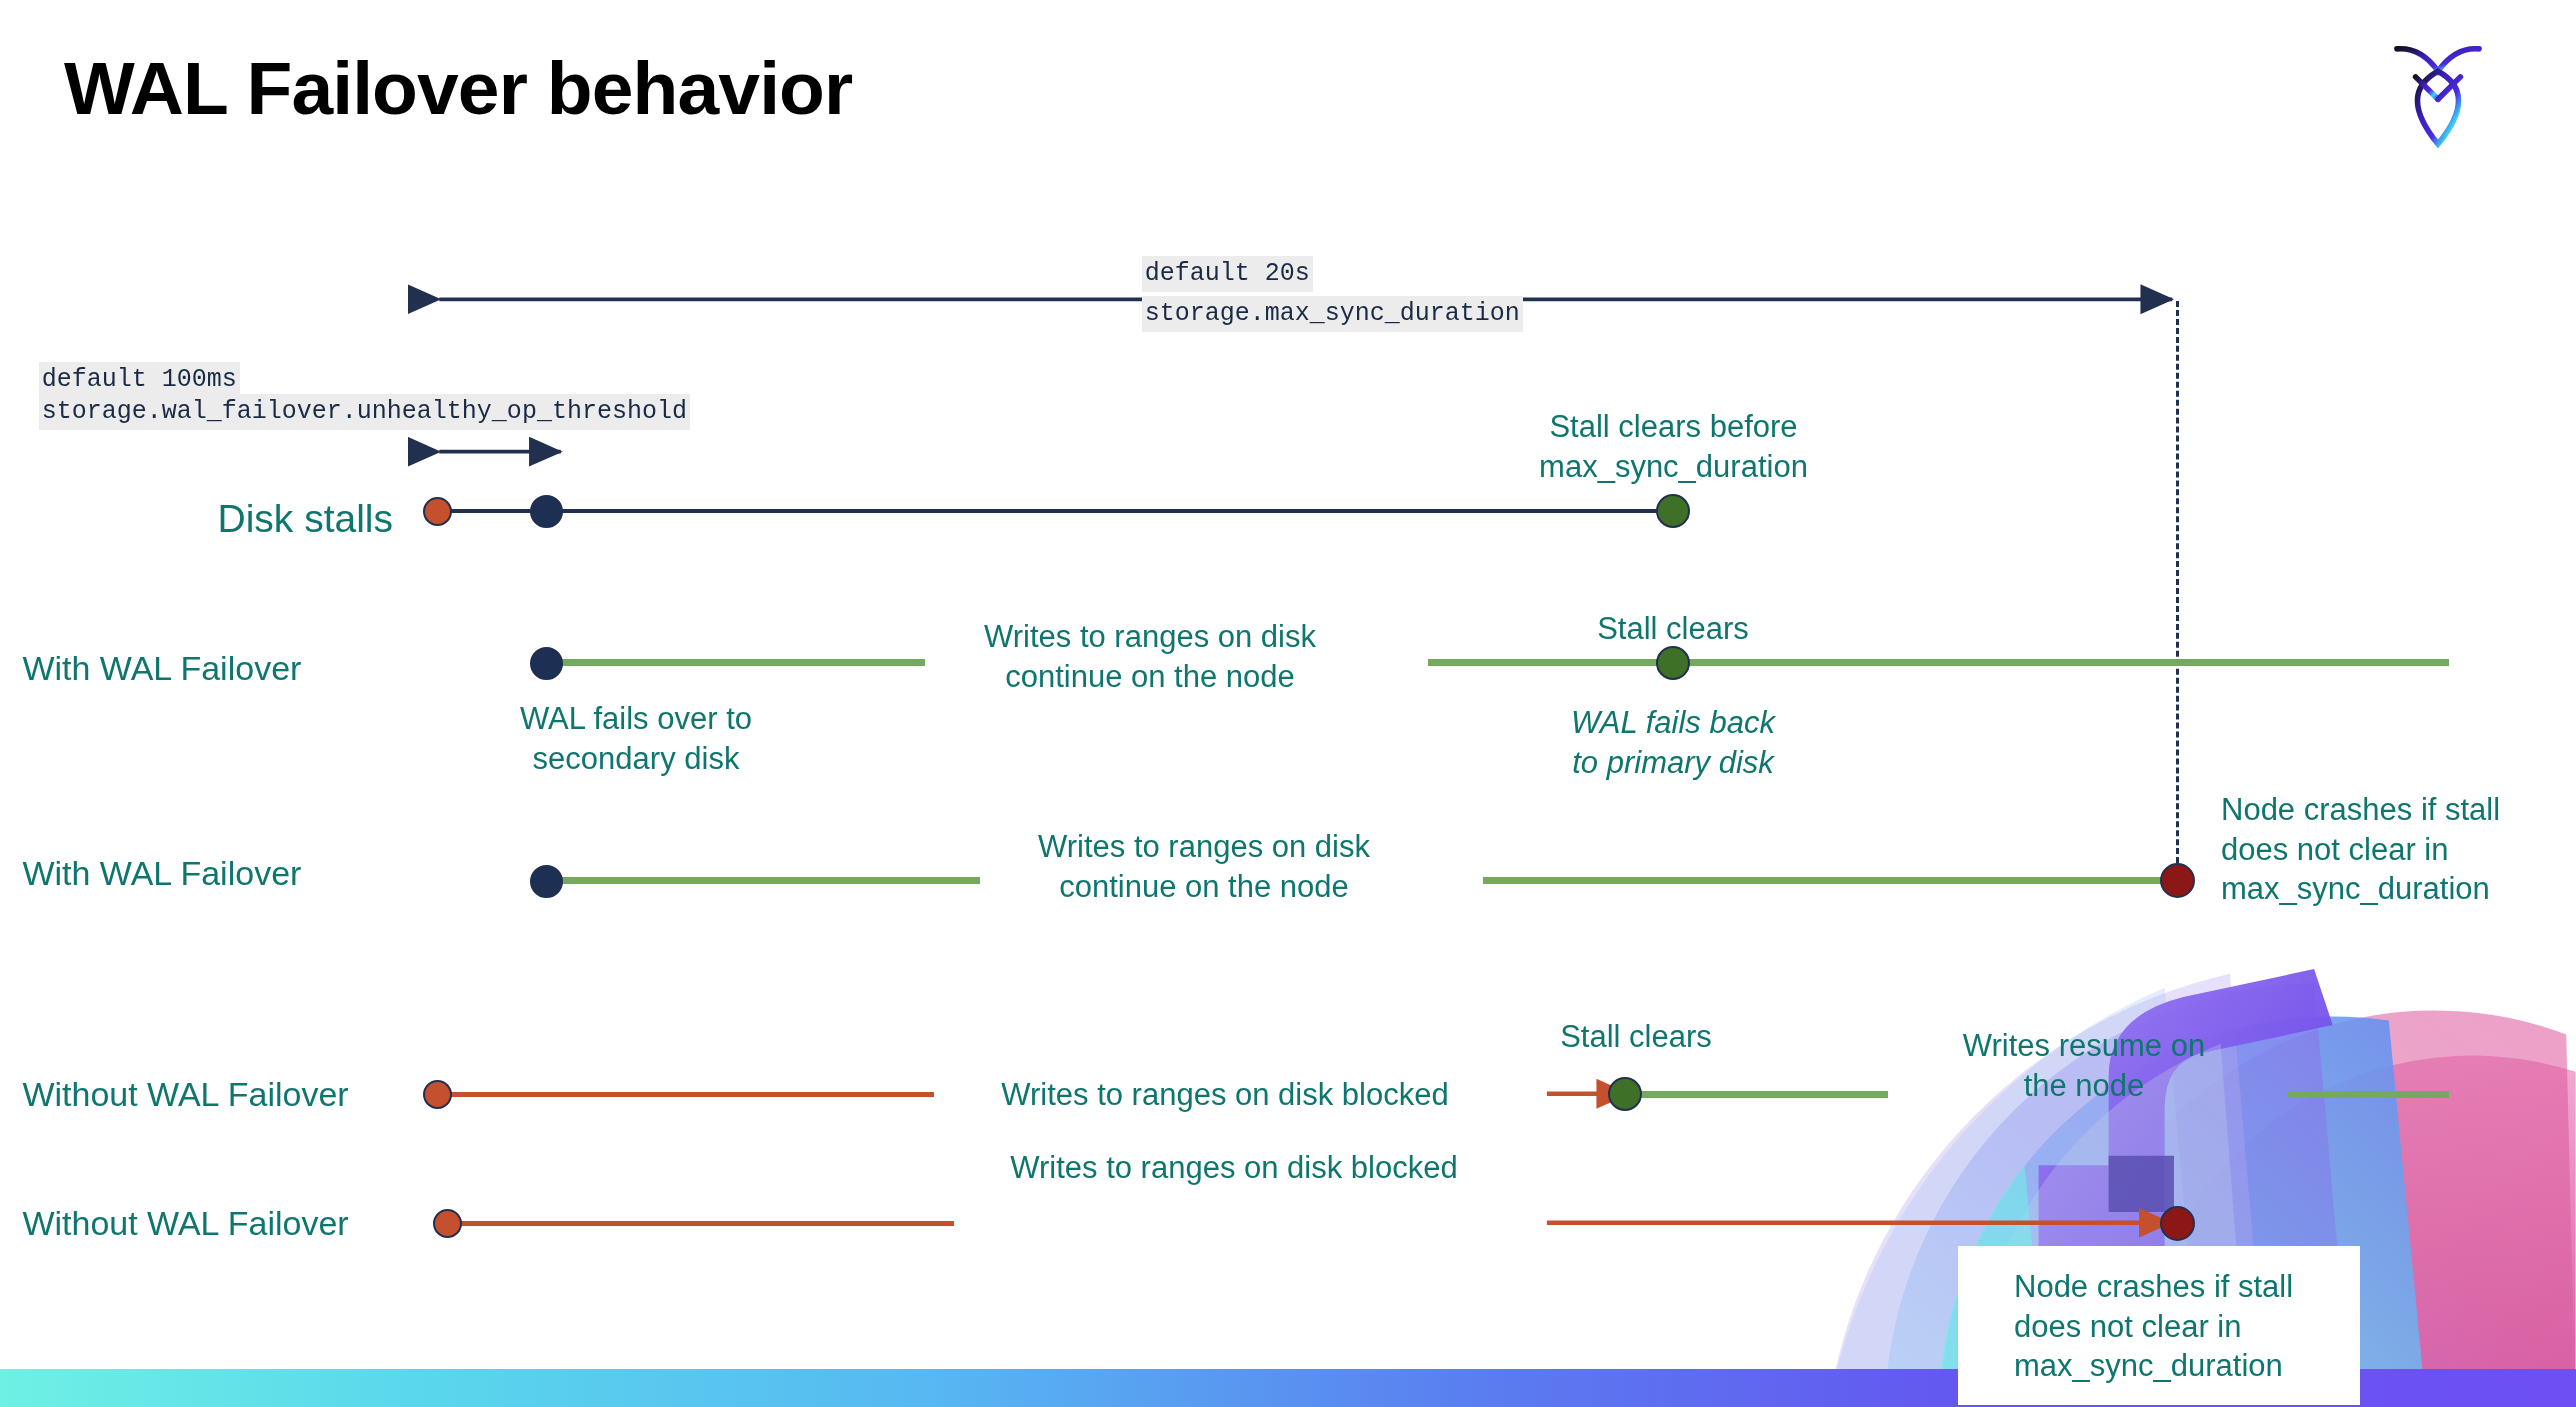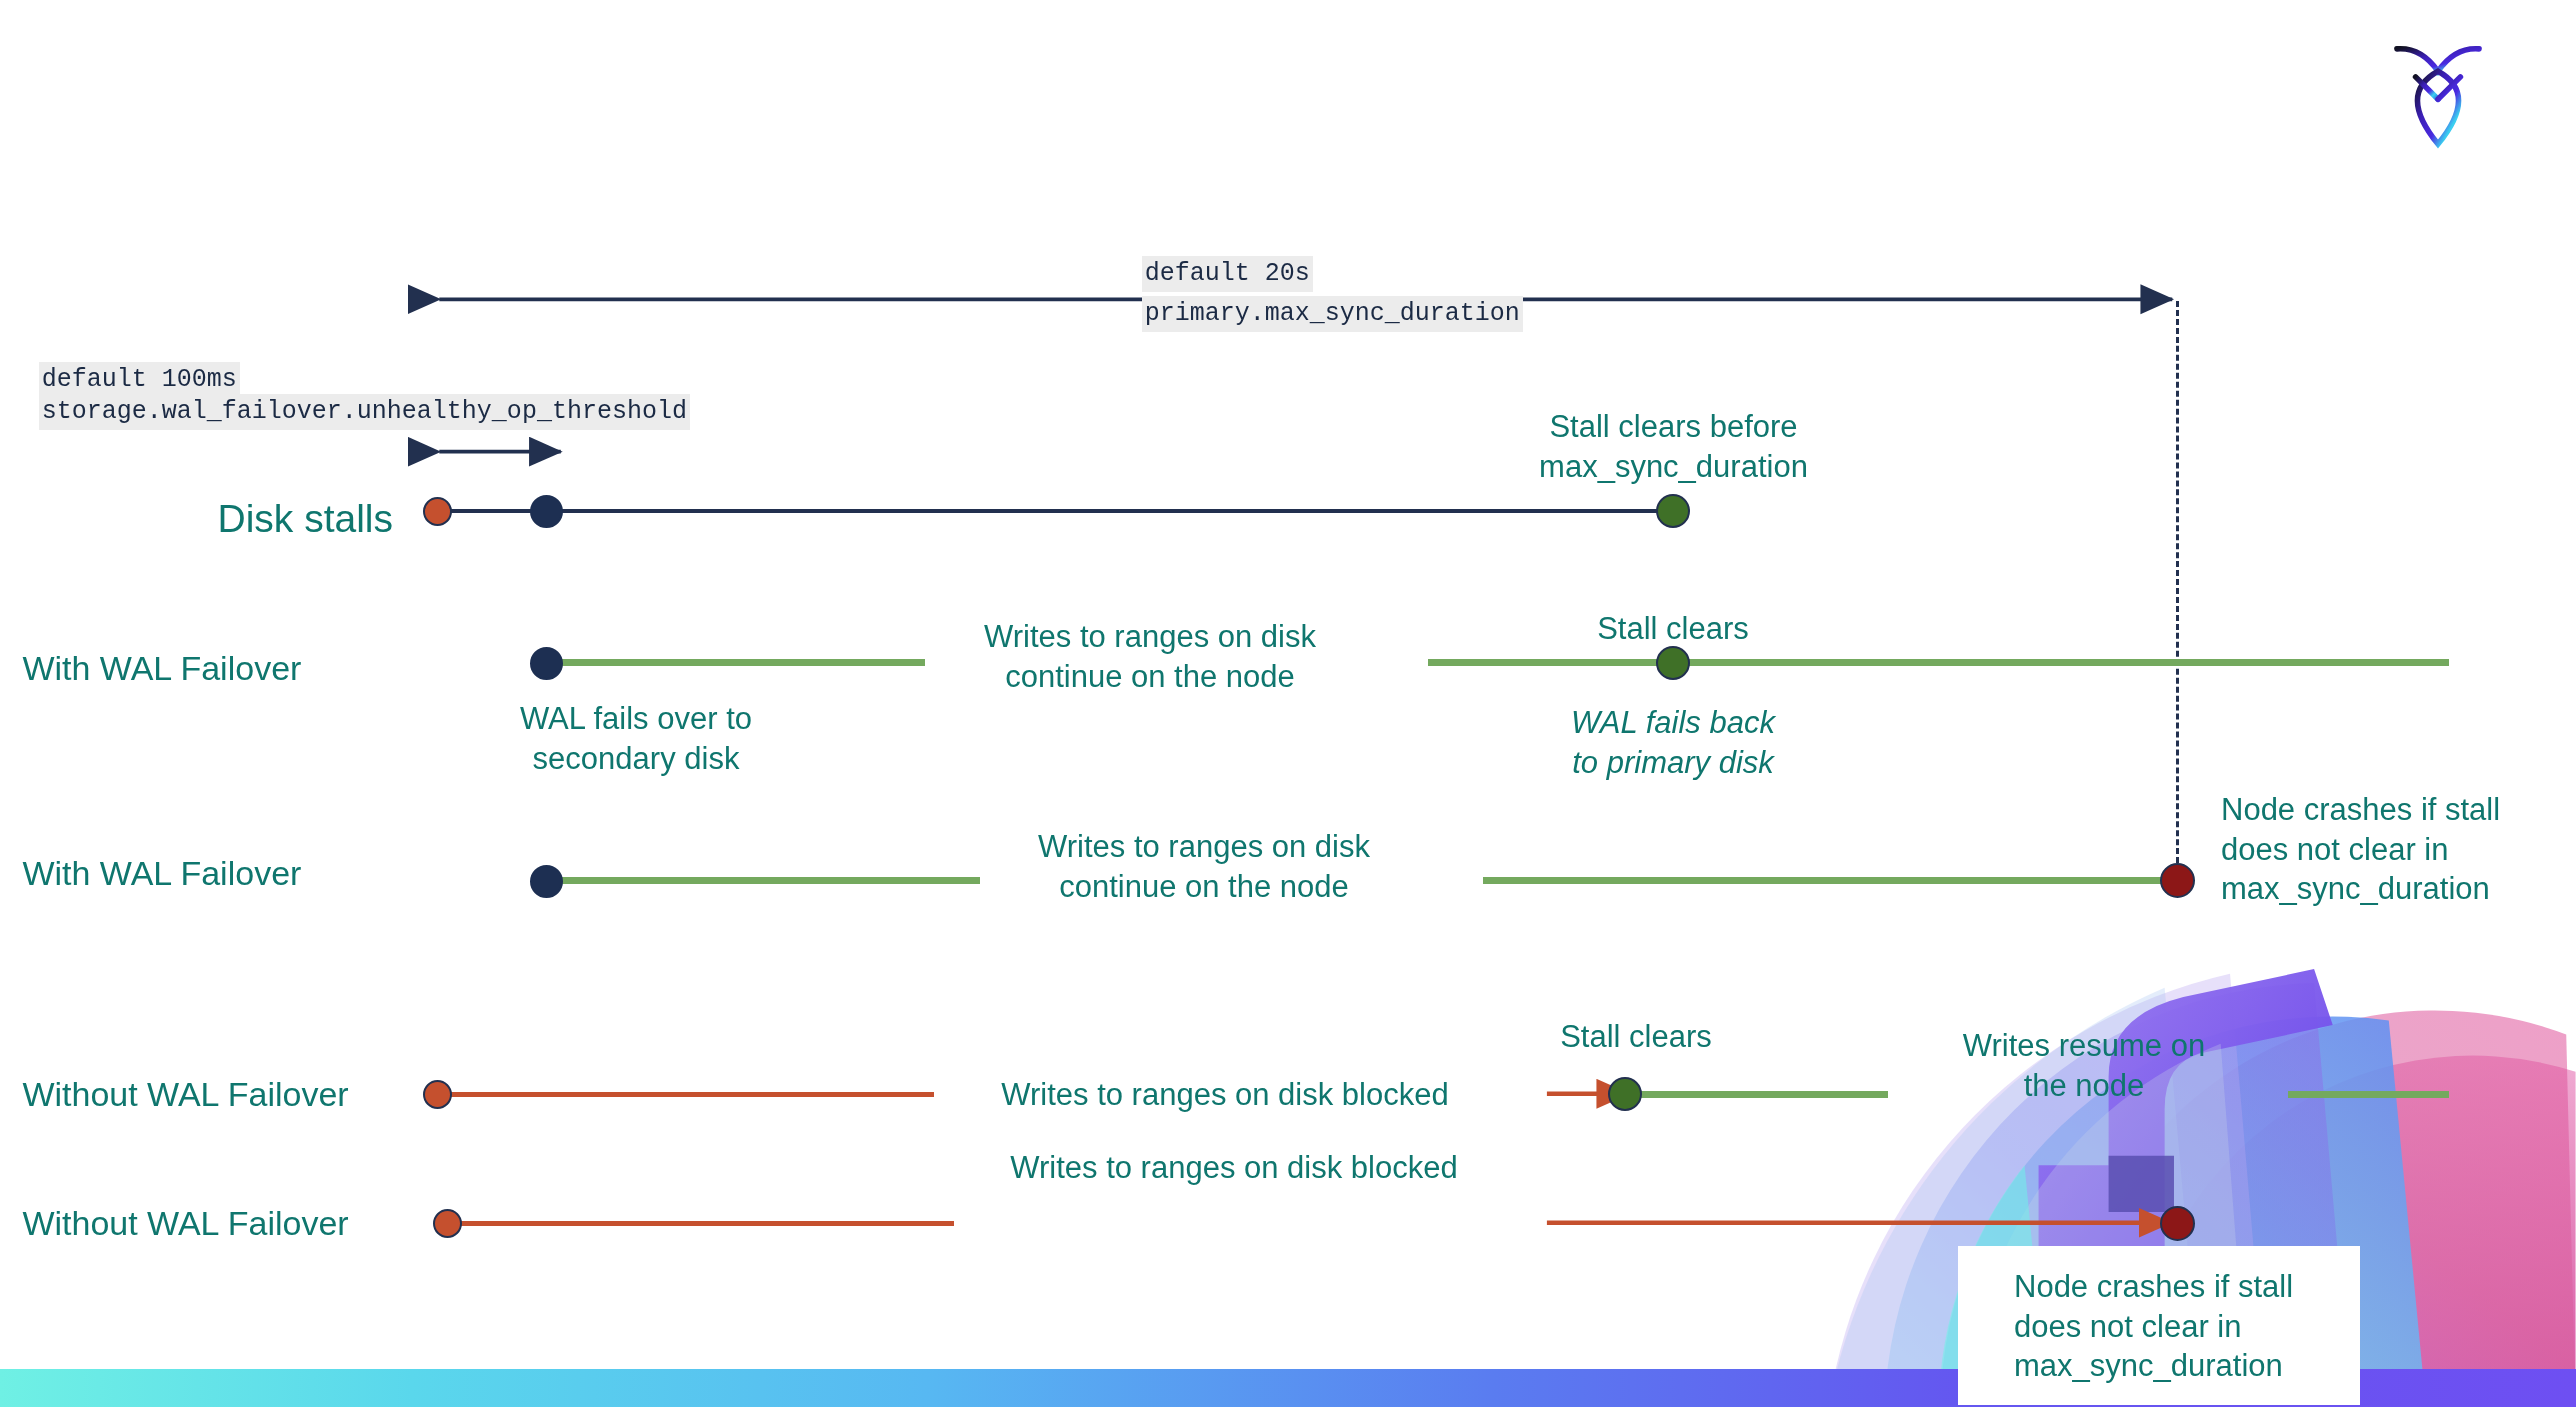--- a/index.html
+++ b/index.html
@@ -120,20 +120,21 @@
       <path d="M300 290 L370 290 L370 350 L300 350 Z" fill="#2a1899" opacity="0.85"></path>
 
       <path d="M150 560 A430 430 0 0 1 420 170 L450 560 Z" fill="#c8d2e8" opacity="0.30"></path>
 
       <path d="M118 560 A430 430 0 0 1 210 300 L235 560 Z" fill="#6ff2e8" opacity="0.55"></path>
     </svg>
   </div>
 
   <div class="bottom-bar"></div>
 
+  <div class="title">WAL Failover behavior</div>
 
   <div class="logo">
     <svg width="112" height="122" viewBox="0 0 120 130" xmlns="http://www.w3.org/2000/svg">
       <defs>
         <linearGradient id="lg" x1="0" y1="0" x2="1" y2="1">
           <stop offset="0%" stop-color="#111122"></stop>
           <stop offset="35%" stop-color="#3b1fb5"></stop>
           <stop offset="62%" stop-color="#4a2ae0"></stop>
           <stop offset="80%" stop-color="#3ad2f0"></stop>
           <stop offset="100%" stop-color="#2b5fe0"></stop>
@@ -167,21 +168,21 @@
     <line x1="470" y1="483" x2="600" y2="483" stroke="#22304f" stroke-width="4" marker-start="url(#navyArrowL)" marker-end="url(#navyArrowR)"></line>
 
     <line x1="1655" y1="1170" x2="1742" y2="1170" stroke="#c5502e" stroke-width="5" marker-end="url(#orangeArrowR)"></line>
 
     <line x1="1655" y1="1308" x2="2322" y2="1308" stroke="#c5502e" stroke-width="5" marker-end="url(#orangeArrowR)"></line>
   </svg>
 
   <div class="dashed" style="left:2176px;top:301px;height:580px;"></div>
 
   <div class="code" style="left:1142px;top:256px;">default 20s</div>
-  <div class="code" style="left:1142px;top:296px;">primary.max_sync_duration</div>
+  <div class="code" style="left:1142px;top:296px;">storage.max_sync_duration</div>
 
   <div class="code" style="left:39px;top:354px;margin-top:8px;">default 100ms</div>
   <div class="code" style="left:39px;top:394px;">storage.wal_failover.unhealthy_op_threshold</div>
 
   <div class="txt r" style="left:0px;top:494px;width:393px;font-size:39px;">Disk stalls</div>
   <div class="seg navy" style="left:437px;top:509px;width:1236px;"></div>
   <div class="dot orange" style="left:423px;top:497px;width:29px;height:29px;"></div>
   <div class="dot navy" style="left:530px;top:495px;width:33px;height:33px;"></div>
   <div class="dot green" style="left:1656px;top:494px;width:34px;height:34px;"></div>
   <div class="txt c" style="left:1496px;top:407px;width:355px;">Stall clears before

